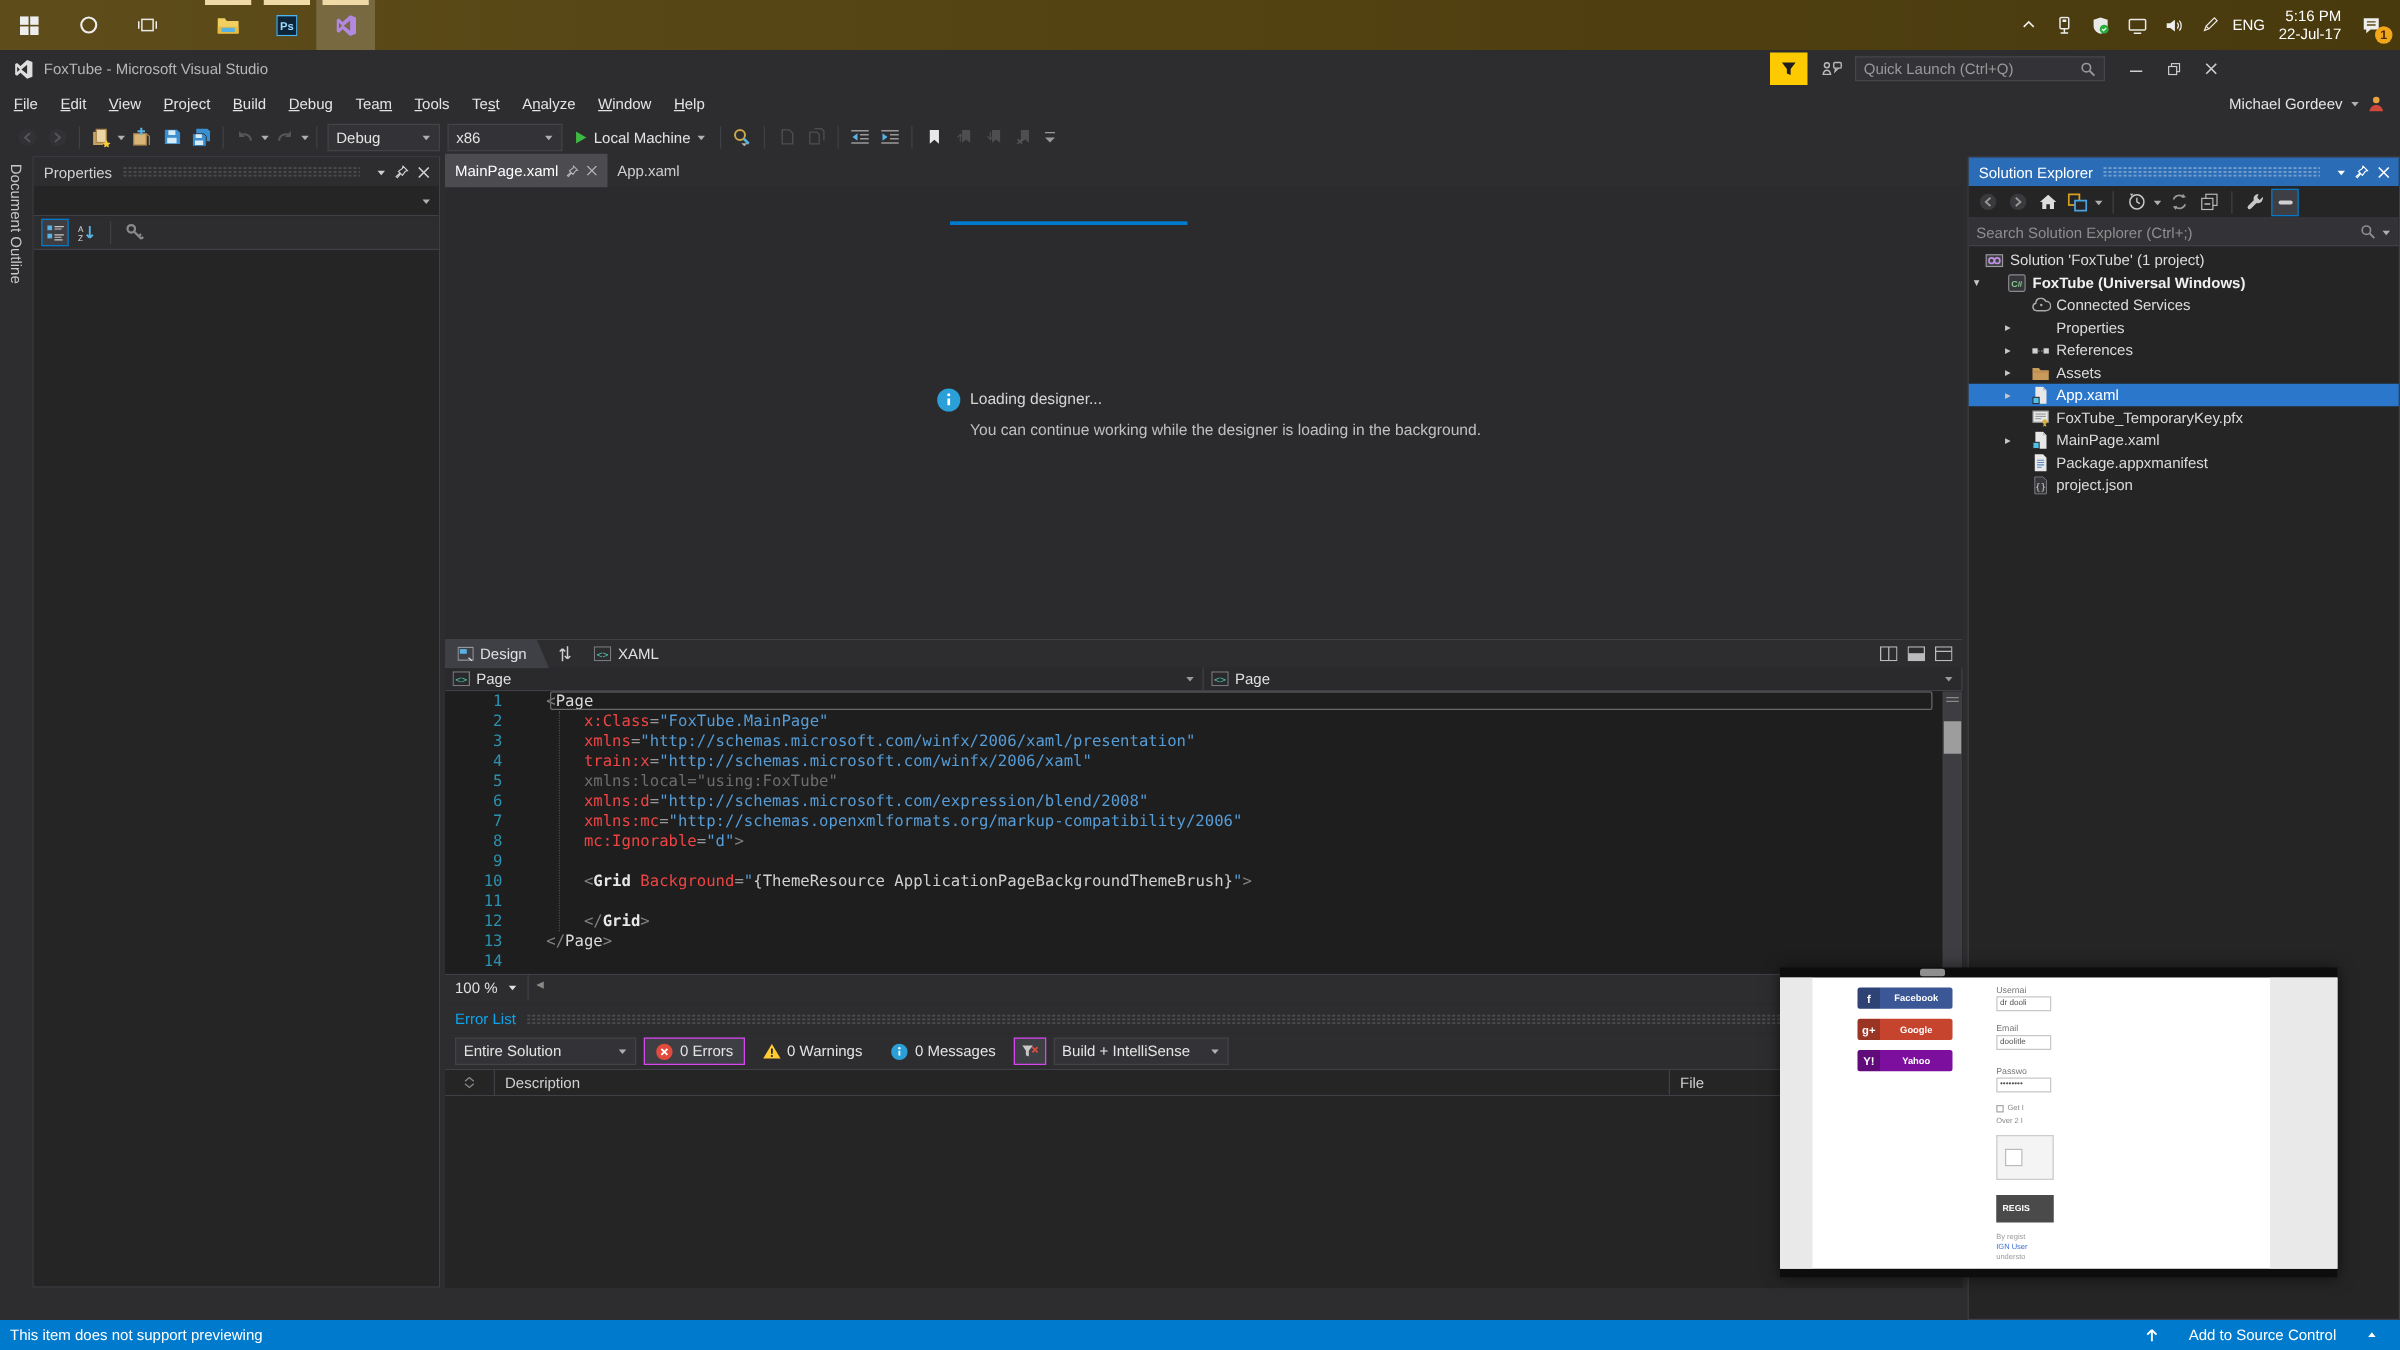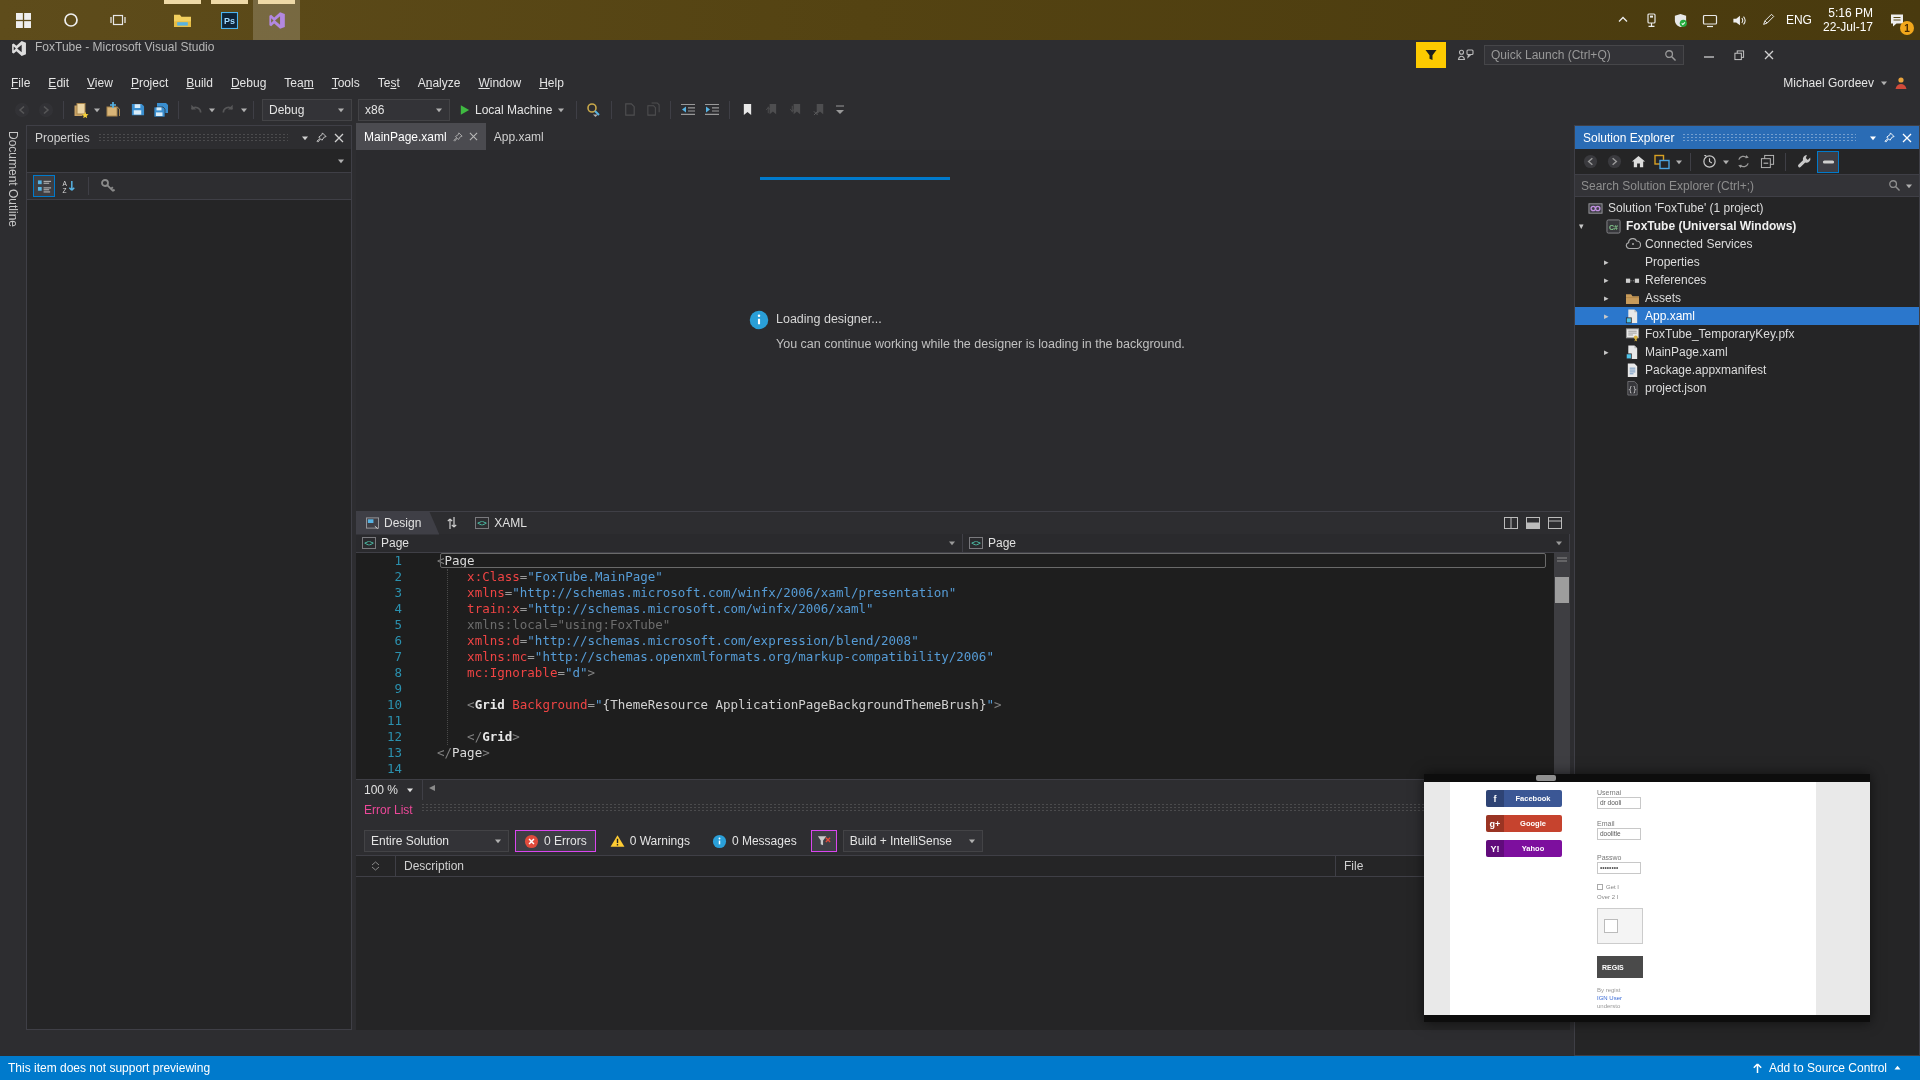--- a/index.html
+++ b/index.html
@@ -13,21 +13,21 @@
 .tb-cell.open:before{content:"";position:absolute;top:0;left:5px;right:5px;height:4px;background:#eed9a7}
 .tb-cell.active{background:rgba(255,255,255,.18)}
 .tb-gap{width:18px}
 .tray{margin-left:auto;display:flex;align-items:center;gap:7px;padding-right:10px}
 .tray-ic{display:flex;align-items:center;justify-content:center;width:22px;height:26px}
 .tray-txt{color:#fff;font-size:12px}
 .clock{color:#fff;font-size:12px;text-align:right;line-height:14px;padding:0 4px}
 .badge-wrap{position:relative;width:26px;height:26px;display:flex;align-items:center;justify-content:center}
 .badge{position:absolute;right:-4px;bottom:-2px;width:14px;height:14px;border-radius:50%;background:#f2a71b;color:#4a2c00;font-size:10px;font-weight:bold;display:flex;align-items:center;justify-content:center}
 
-.titlebar{left:0;top:40px;width:1784px;height:30px;background:#2d2d30;display:flex;align-items:flex-start}
+.titlebar{left:0;top:40px;width:1784px;height:30px;background:#2d2d30;display:flex;align-items:center}
 .vslogo{margin:0 8px 0 10px}
 .wtitle{color:#b6b6b6;font-size:12px}
 .tb-right{margin-left:auto;display:flex;align-items:center;height:100%}
 .filterbtn{width:30px;height:26px;background:#fdca00;display:flex;align-items:center;justify-content:center;margin-right:6px}
 .fbkbtn{width:26px;height:26px;display:flex;align-items:center;justify-content:center;margin-right:6px}
 .qlaunch{width:200px;height:20px;background:#333337;border:1px solid #464649;display:flex;align-items:center;color:#999;padding:0 6px;margin-right:10px}
 .qlaunch .ph{flex:1}
 .winbtn{width:30px;height:28px;display:flex;align-items:center;justify-content:center;color:#d0d0d0}
 
 .menubar{left:0;top:70px;width:1920px;height:26px;background:#2d2d30;display:flex;align-items:center;padding-left:2px}
@@ -88,21 +88,21 @@
 .tk-at{color:#ef4444}.tk-eq{color:#9a9a9a}.tk-s{color:#569cd6}.tk-dim{color:#6d6d6d}.tk-me{color:#d0d0d0}
 .iguide{position:absolute;left:91px;top:16px;height:176px;border-left:1px dotted #4a4a4a}
 .vsb{position:absolute;right:0;top:0;width:16px;height:100%;background:#3e3e42}
 .vsb .grip{position:absolute;top:2px;left:2px;width:12px;height:10px;color:#8a8a8a}
 .vsb .thumb{position:absolute;top:24px;left:1px;width:14px;height:26px;background:#9d9d9d}
 .zoombar{height:21px;background:#2d2d30;display:flex;align-items:flex-start;border-top:1px solid #3f3f46}
 .zoomdd{display:flex;align-items:center;gap:8px;padding:0 8px;color:#e0e0e0;height:100%;border-right:1px solid #3f3f46}
 .hsb-arrow{color:#8a8a8a;padding:0 6px}
 
 .elist{flex:1;display:flex;flex-direction:column;border-top:3px solid #2d2d30;background:#252526}
-.el-title{height:24px;background:#2d2d30;display:flex;padding:0 8px;color:#ec4899}
+.el-title{height:24px;background:#2d2d30;display:flex;align-items:center;padding:0 8px;color:#0ea5e9}
 .el-tools{height:28px;background:#2d2d30;display:flex;align-items:center;gap:6px;padding:0 8px}
 .eldrop{height:22px;background:#333337;border:1px solid #434346;display:flex;align-items:center;padding:0 6px;color:#e4e4e4}
 .eldrop .car{margin-left:14px;color:#b0b0b0}
 .elbtn{height:22px;display:flex;align-items:center;gap:5px;padding:0 8px;color:#e4e4e4}
 .elbtn.sel{border:1px solid #d946ef;background:#3e3e45}
 .el-search{margin-left:auto;height:22px;width:44px;background:#333337;border:1px solid #434346;color:#999;display:flex;align-items:center;padding:0 5px;overflow:hidden;white-space:nowrap}
 .el-hdr{height:22px;background:#252526;border-top:1px solid #3f3f46;border-bottom:1px solid #3f3f46;display:flex;align-items:center;color:#d0d0d0}
 .el-hc{border-right:1px solid #3f3f46;height:100%;display:flex;align-items:center;padding:0 8px}
 .el-body{flex:1;background:#252526}
 
@@ -120,21 +120,21 @@
 .trow.selrow{background:#2b77cc;color:#fff}
 .trow .arr{position:absolute;font-size:9px;color:#c8c8c8}
 .trow .tico{position:absolute}
 .trow .tlab{position:absolute;white-space:nowrap}
 .trow.boldrow .tlab{font-weight:bold;color:#f0f0f0}
 
 .bstrip{left:0;top:907px;width:1570px;height:26px;background:#2d2d30}
 .outtab{position:absolute;left:30px;top:3px;color:#c8c8c8}
 .outbox{position:absolute;left:27px;top:19px;width:32px;height:7px;background:#3f3f46}
 .statusbar{left:0;top:1056px;width:1920px;height:24px;background:#007acc;color:#fff;display:flex;align-items:center;padding:0 8px}
-.sb-right{margin-left:auto;display:flex;align-items:center;gap:6px;padding-right:10px}
+.sb-right{margin-left:auto;display:flex;align-items:center;gap:24px;padding-right:10px}
 
 .overlay{left:1424px;top:774px;width:446px;height:248px;z-index:50;box-shadow:0 0 12px rgba(0,0,0,.6)}
 .ov-top{height:8px;background:#0d0d0d;position:relative}
 .ov-tab{position:absolute;left:112px;top:1px;width:20px;height:6px;background:#8f8f8f;border-radius:2px}
 .ov-bot{height:7px;background:#0d0d0d}
 .ov-body{height:233px;background:#fff;position:relative;overflow:hidden;font-family:"Liberation Sans",sans-serif}
 .ov-lgray{position:absolute;left:0;top:0;width:26px;height:100%;background:#e9e9e9}
 .ov-rgray{position:absolute;right:0;top:0;width:54px;height:100%;background:#e9e9e9}
 .soc{position:absolute;left:62px;width:76px;height:17px;border-radius:2px;display:flex;align-items:center;overflow:hidden}
 .soc .sic{width:18px;height:100%;display:flex;align-items:center;justify-content:center;color:#fff;font-weight:bold;font-size:9px;background:rgba(0,0,0,.22)}

